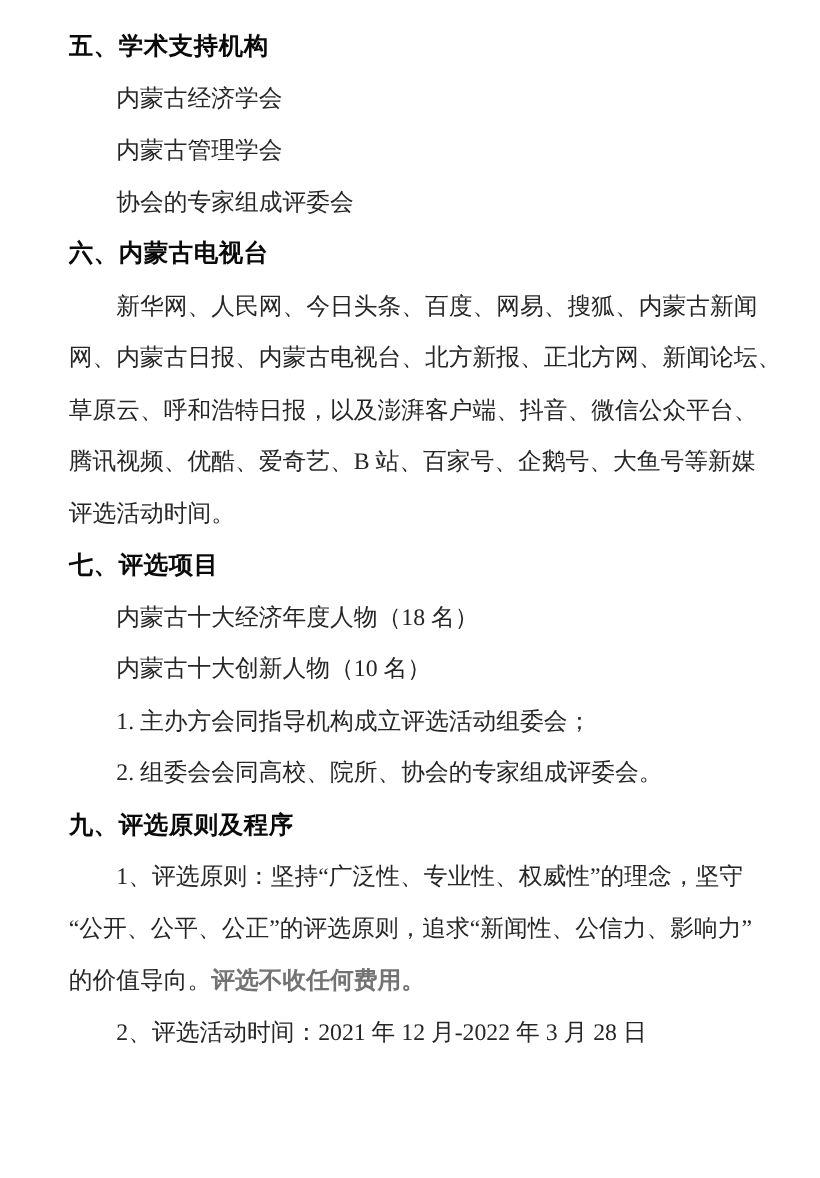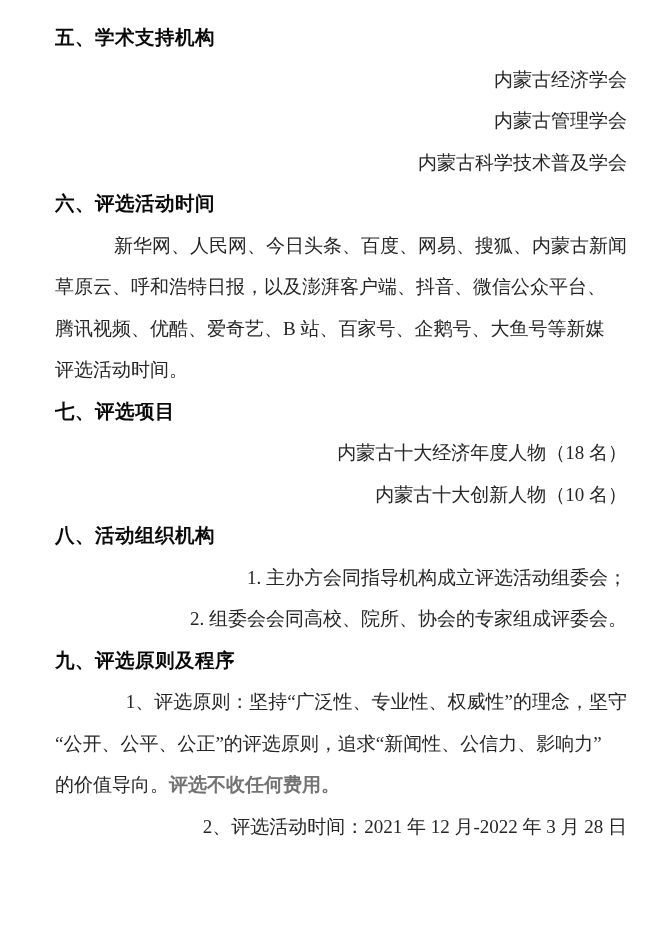--- a/index.html
+++ b/index.html
@@ -31,49 +31,49 @@
     color: #262626;
     font-family: "Liberation Serif", "DejaVu Serif", serif;
   }
   .heading {
     font-family: "Liberation Sans", "DejaVu Sans", sans-serif;
     font-weight: 700;
     font-size: 19.5px;
     color: #0a0a0a;
     letter-spacing: 0.5px;
   }
-  .indent { padding-left: 38px; text-align: right; }
+  .indent { padding-left: 38px; }
   .bold-tail {
     font-family: "Liberation Sans", "DejaVu Sans", sans-serif;
     font-weight: 700;
     color: #737373;
   }
 </style>
 </head>
 <body>
 
 <div class="page">
   <div class="content">
 
     <div class="line heading">五、学术支持机构</div>
     <div class="line indent">内蒙古经济学会</div>
     <div class="line indent">内蒙古管理学会</div>
-    <div class="line indent">内蒙古科学技术普及学会</div>
+    <div class="line indent">协会的专家组成评委会</div>
 
-    <div class="line heading">六、评选活动时间</div>
+    <div class="line heading">六、内蒙古电视台</div>
     <div class="line indent">新华网、人民网、今日头条、百度、网易、搜狐、内蒙古新闻</div>
+    <div class="line">网、内蒙古日报、内蒙古电视台、北方新报、正北方网、新闻论坛、</div>
     <div class="line">草原云、呼和浩特日报，以及澎湃客户端、抖音、微信公众平台、</div>
     <div class="line">腾讯视频、优酷、爱奇艺、B 站、百家号、企鹅号、大鱼号等新媒</div>
     <div class="line">评选活动时间。</div>
 
     <div class="line heading">七、评选项目</div>
     <div class="line indent">内蒙古十大经济年度人物（18 名）</div>
     <div class="line indent">内蒙古十大创新人物（10 名）</div>
 
-    <div class="line heading">八、活动组织机构</div>
     <div class="line indent">1. 主办方会同指导机构成立评选活动组委会；</div>
     <div class="line indent">2. 组委会会同高校、院所、协会的专家组成评委会。</div>
 
     <div class="line heading">九、评选原则及程序</div>
     <div class="line indent">1、评选原则：坚持“广泛性、专业性、权威性”的理念，坚守</div>
     <div class="line">“公开、公平、公正”的评选原则，追求“新闻性、公信力、影响力”</div>
     <div class="line">
       <span>的价值导向。</span><span class="bold-tail">评选不收任何费用。</span>
     </div>
     <div class="line indent">2、评选活动时间：2021 年 12 月-2022 年 3 月 28 日</div>

